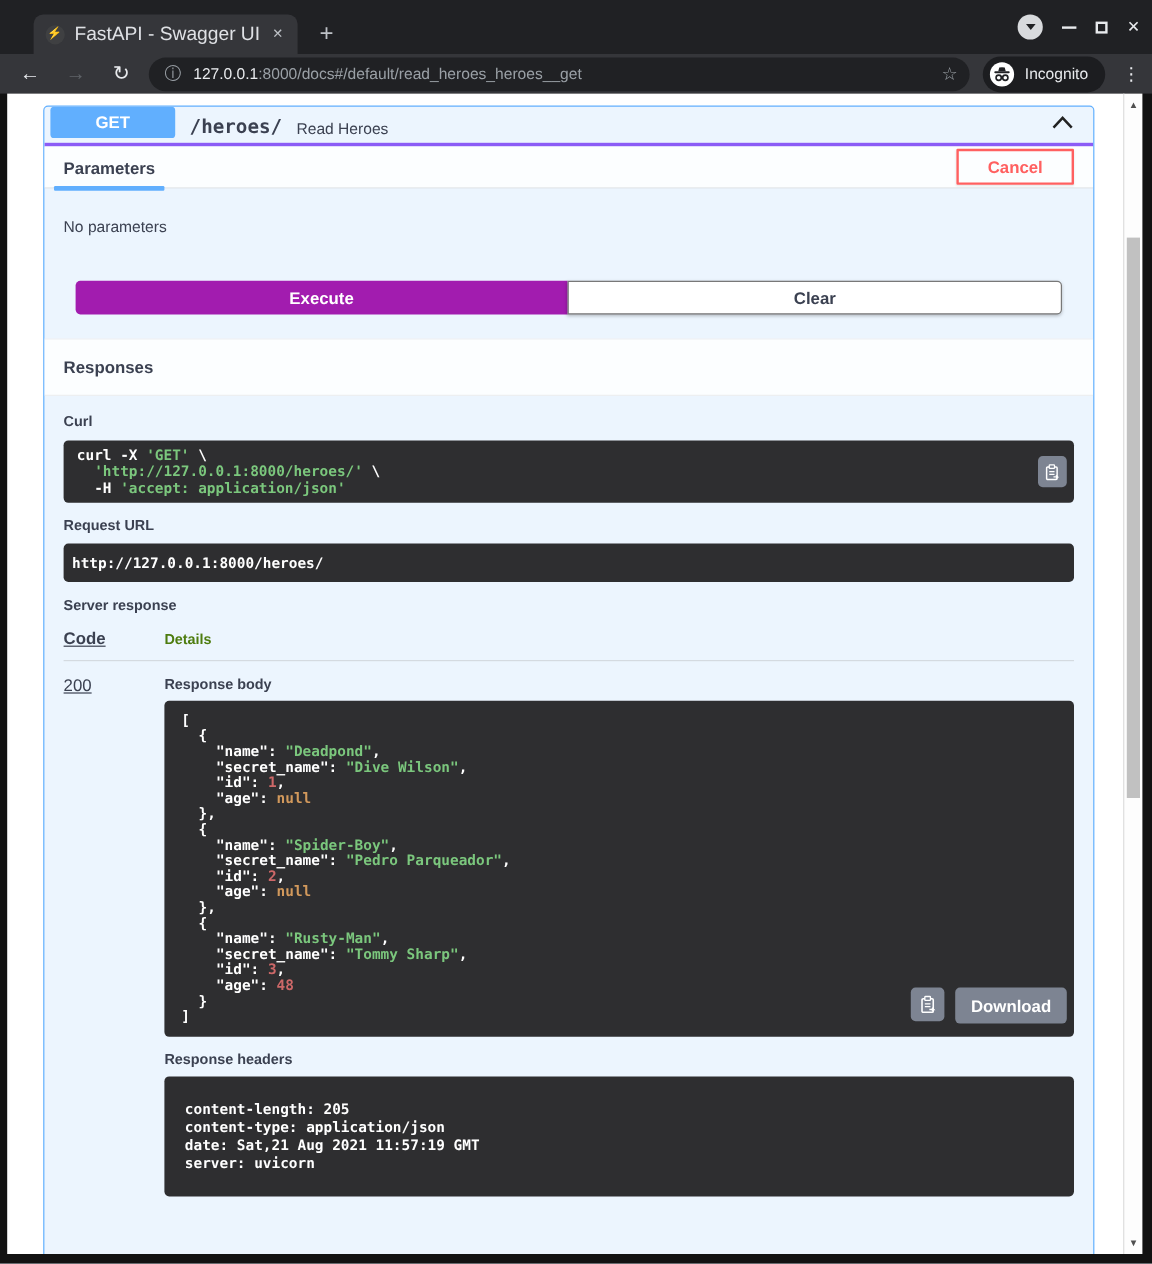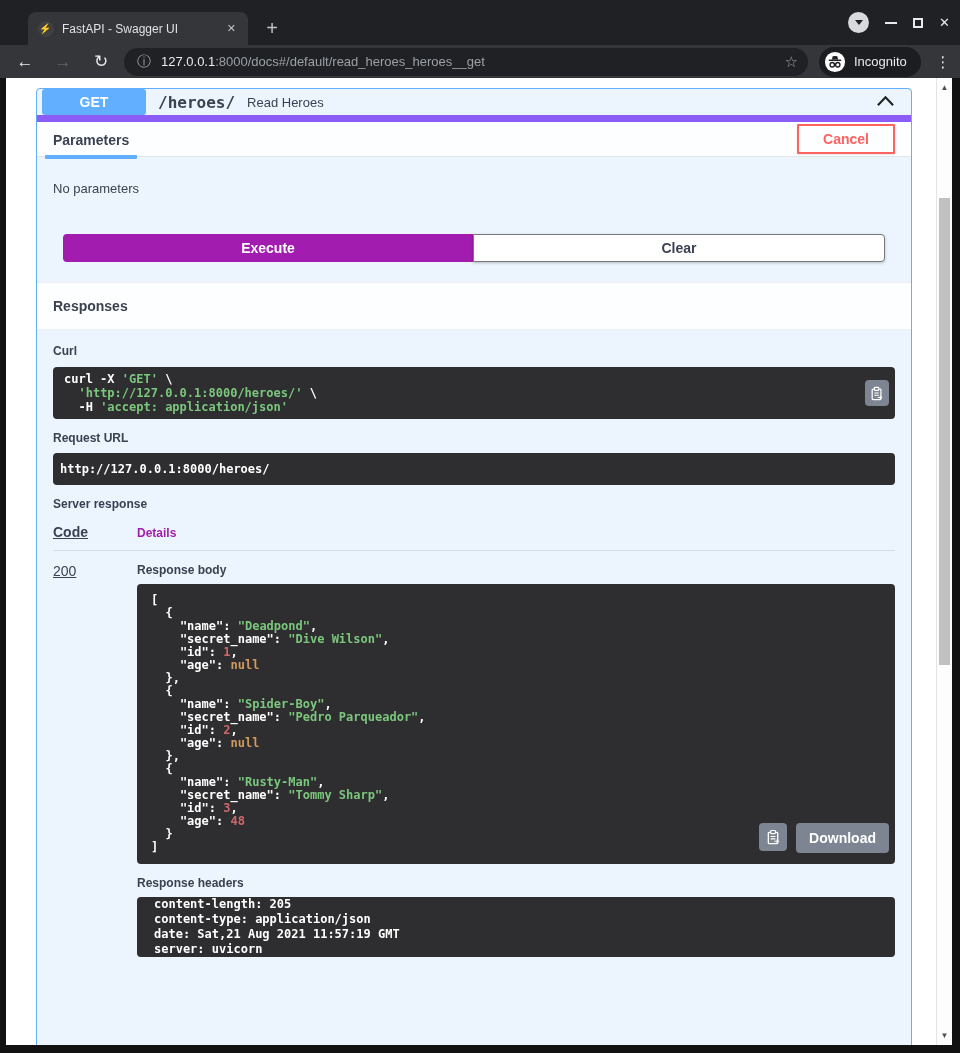--- a/index.html
+++ b/index.html
@@ -5,21 +5,21 @@
   * { margin:0; padding:0; box-sizing:border-box; }
   html,body { width:960px; height:1053px; overflow:hidden; }
   body { background:#121212; font-family:"Liberation Sans", sans-serif; }
 
   
   .titlebar { height:45px; background:#202124; position:relative; }
   .tab { position:absolute; left:28px; top:12px; width:220px; height:33px;
          background:#35363a; border-radius:8px 8px 0 0; display:flex; align-items:center; padding:0 8px 0 10px; }
   .favicon { width:16px; height:16px; border-radius:50%; background:#3f4042; color:#fff;
              font-size:10px; line-height:16px; text-align:center; flex:0 0 16px; }
-  .tab-title { color:#dfe1e5; font-size:12px; margin-left:8px; flex:1; white-space:nowrap; overflow:hidden; }
+  .tab-title { color:#dfe1e5; font-size:16px; margin-left:8px; flex:1; white-space:nowrap; overflow:hidden; }
   .tab-close { color:#bdc1c6; font-size:11px; padding:2px 4px; cursor:default; }
   .newtab { position:absolute; left:258px; top:14px; color:#bdc1c6; font-size:20px; line-height:28px; width:28px; text-align:center; }
   .winctrls { position:absolute; right:10px; top:0; height:45px; display:flex; align-items:center; gap:16px; }
   .circle-btn { width:21px; height:21px; border-radius:50%; background:#d8dadd; display:flex; align-items:center; justify-content:center; }
   .circle-btn .chev { width:0; height:0; border-left:4px solid transparent; border-right:4px solid transparent; border-top:5px solid #202124; }
   .win-min { width:12px; height:2px; background:#e8eaed; }
   .win-max { width:10px; height:10px; border:2px solid #e8eaed; }
   .win-x { color:#e8eaed; font-size:13px; line-height:13px; }
 
   .toolbar { height:33px; background:#35363a; display:flex; align-items:center; position:relative; }
@@ -43,21 +43,21 @@
   .page { width:930px; background:#ffffff; overflow:hidden; position:relative; }
   .sbar { width:16px; background:#fdfdfd; position:relative; border-left:1px solid #e4e4e4; }
   .sbar .arr { position:absolute; left:0; width:100%; text-align:center; color:#505050; font-size:8px; }
   .sbar .arr.up { top:5px; } .sbar .arr.down { bottom:5px; }
   .sbar .thumb { position:absolute; left:2px; top:120px; width:11px; height:467px; background:#c1c1c1; }
   .edge-r { width:8px; background:#121212; }
 
   
   .opblock { margin:10px 24px 0 30px; width:876px; height:1200px;
              background:#ecf5fe; border:1px solid #61affe; border-radius:4px; overflow:hidden; }
-  .summary { display:flex; align-items:center; padding:4px 10px 4px 5px; border-bottom:7px solid #8b5cf6; height:33px; }
+  .summary { display:flex; align-items:flex-end; padding:4px 10px 4px 5px; border-bottom:3px solid #8b5cf6; height:33px; }
   .method { background:#61affe; color:#fff; font-weight:bold; font-size:14px; width:104px; height:26px;
             line-height:26px; text-align:center; border-radius:3px; }
   .path { font-family:"DejaVu Sans Mono", monospace; font-weight:bold; font-size:16px; color:#3b4151; margin-left:12px; }
   .summ-txt { font-size:13px; color:#3b4151; margin-left:12px; flex:1; }
   .collapse { padding:2px 6px; }
 
   .tabhead { background:rgba(255,255,255,.85); height:35px; display:flex; align-items:center;
              justify-content:space-between; padding:0 16px; border-bottom:1px solid rgba(59,65,81,.12); }
   .ptab { font-size:14px; font-weight:bold; color:#3b4151; position:relative; padding:15px 4px 14px 0; }
   .ptab::after { content:""; position:absolute; left:-8px; right:-4px; bottom:3px; height:4px; background:#61affe; border-radius:1px; }
@@ -83,26 +83,26 @@
   .curlblk { margin:9px 0 12px 0; padding:5px 11px; line-height:14px; }
   .tok-s { color:#7bc77d; }
   .tok-n { color:#cd6868; }
   .tok-null { color:#d2995c; }
   .urlblk { margin:8px 0 12px 0; padding:9px 7px; font-size:12px; line-height:14px; }
   .srvresp { margin-top:2px; }
   .rtable { margin-top:13px; }
   .rt-head { display:flex; align-items:flex-end; padding-bottom:10px; border-bottom:1px solid #d4dae0; }
   .col-code { width:84px;text-decoration:underline; }
   .rt-head .col-code { font-size:14px; font-weight:bold; color:#3b4151; }
-  .rt-head .col-det { font-size:12px; font-weight:bold; color:#a21caf; }
+  .rt-head .col-det { font-size:12px; font-weight:bold; color:#4d7c0f; }
   .rt-row { display:flex; padding-top:12px; }
   .status { font-size:14px; color:#3b4151; }
   .col-details { flex:1; }
   .bodyblk { margin:7px 0 12px 0; padding:10px 14px; line-height:13px; }
-  .hdrsblk { margin:7px 0 0 0; padding:0 17px; line-height:15px; }
+  .hdrsblk { margin:7px 0 0 0; padding:20px 17px; line-height:15px; }
   .blk-btns { position:absolute; right:6px; bottom:11px; display:flex; gap:9px; }
   .copybtn { width:28px; height:28px; background:#7d8492; border:none; border-radius:4px;
              display:flex; align-items:center; justify-content:center; }
   .copybtn.mid { position:absolute; right:6px; top:50%; margin-top:-13px; width:24px; height:26px; }
   .dlbtn { background:#7d8492; border:none; border-radius:4px; color:#fff; font-weight:bold;
            font-size:14px; padding:0 13px; height:30px; }
 </style>
 </head>
 <body>
 

